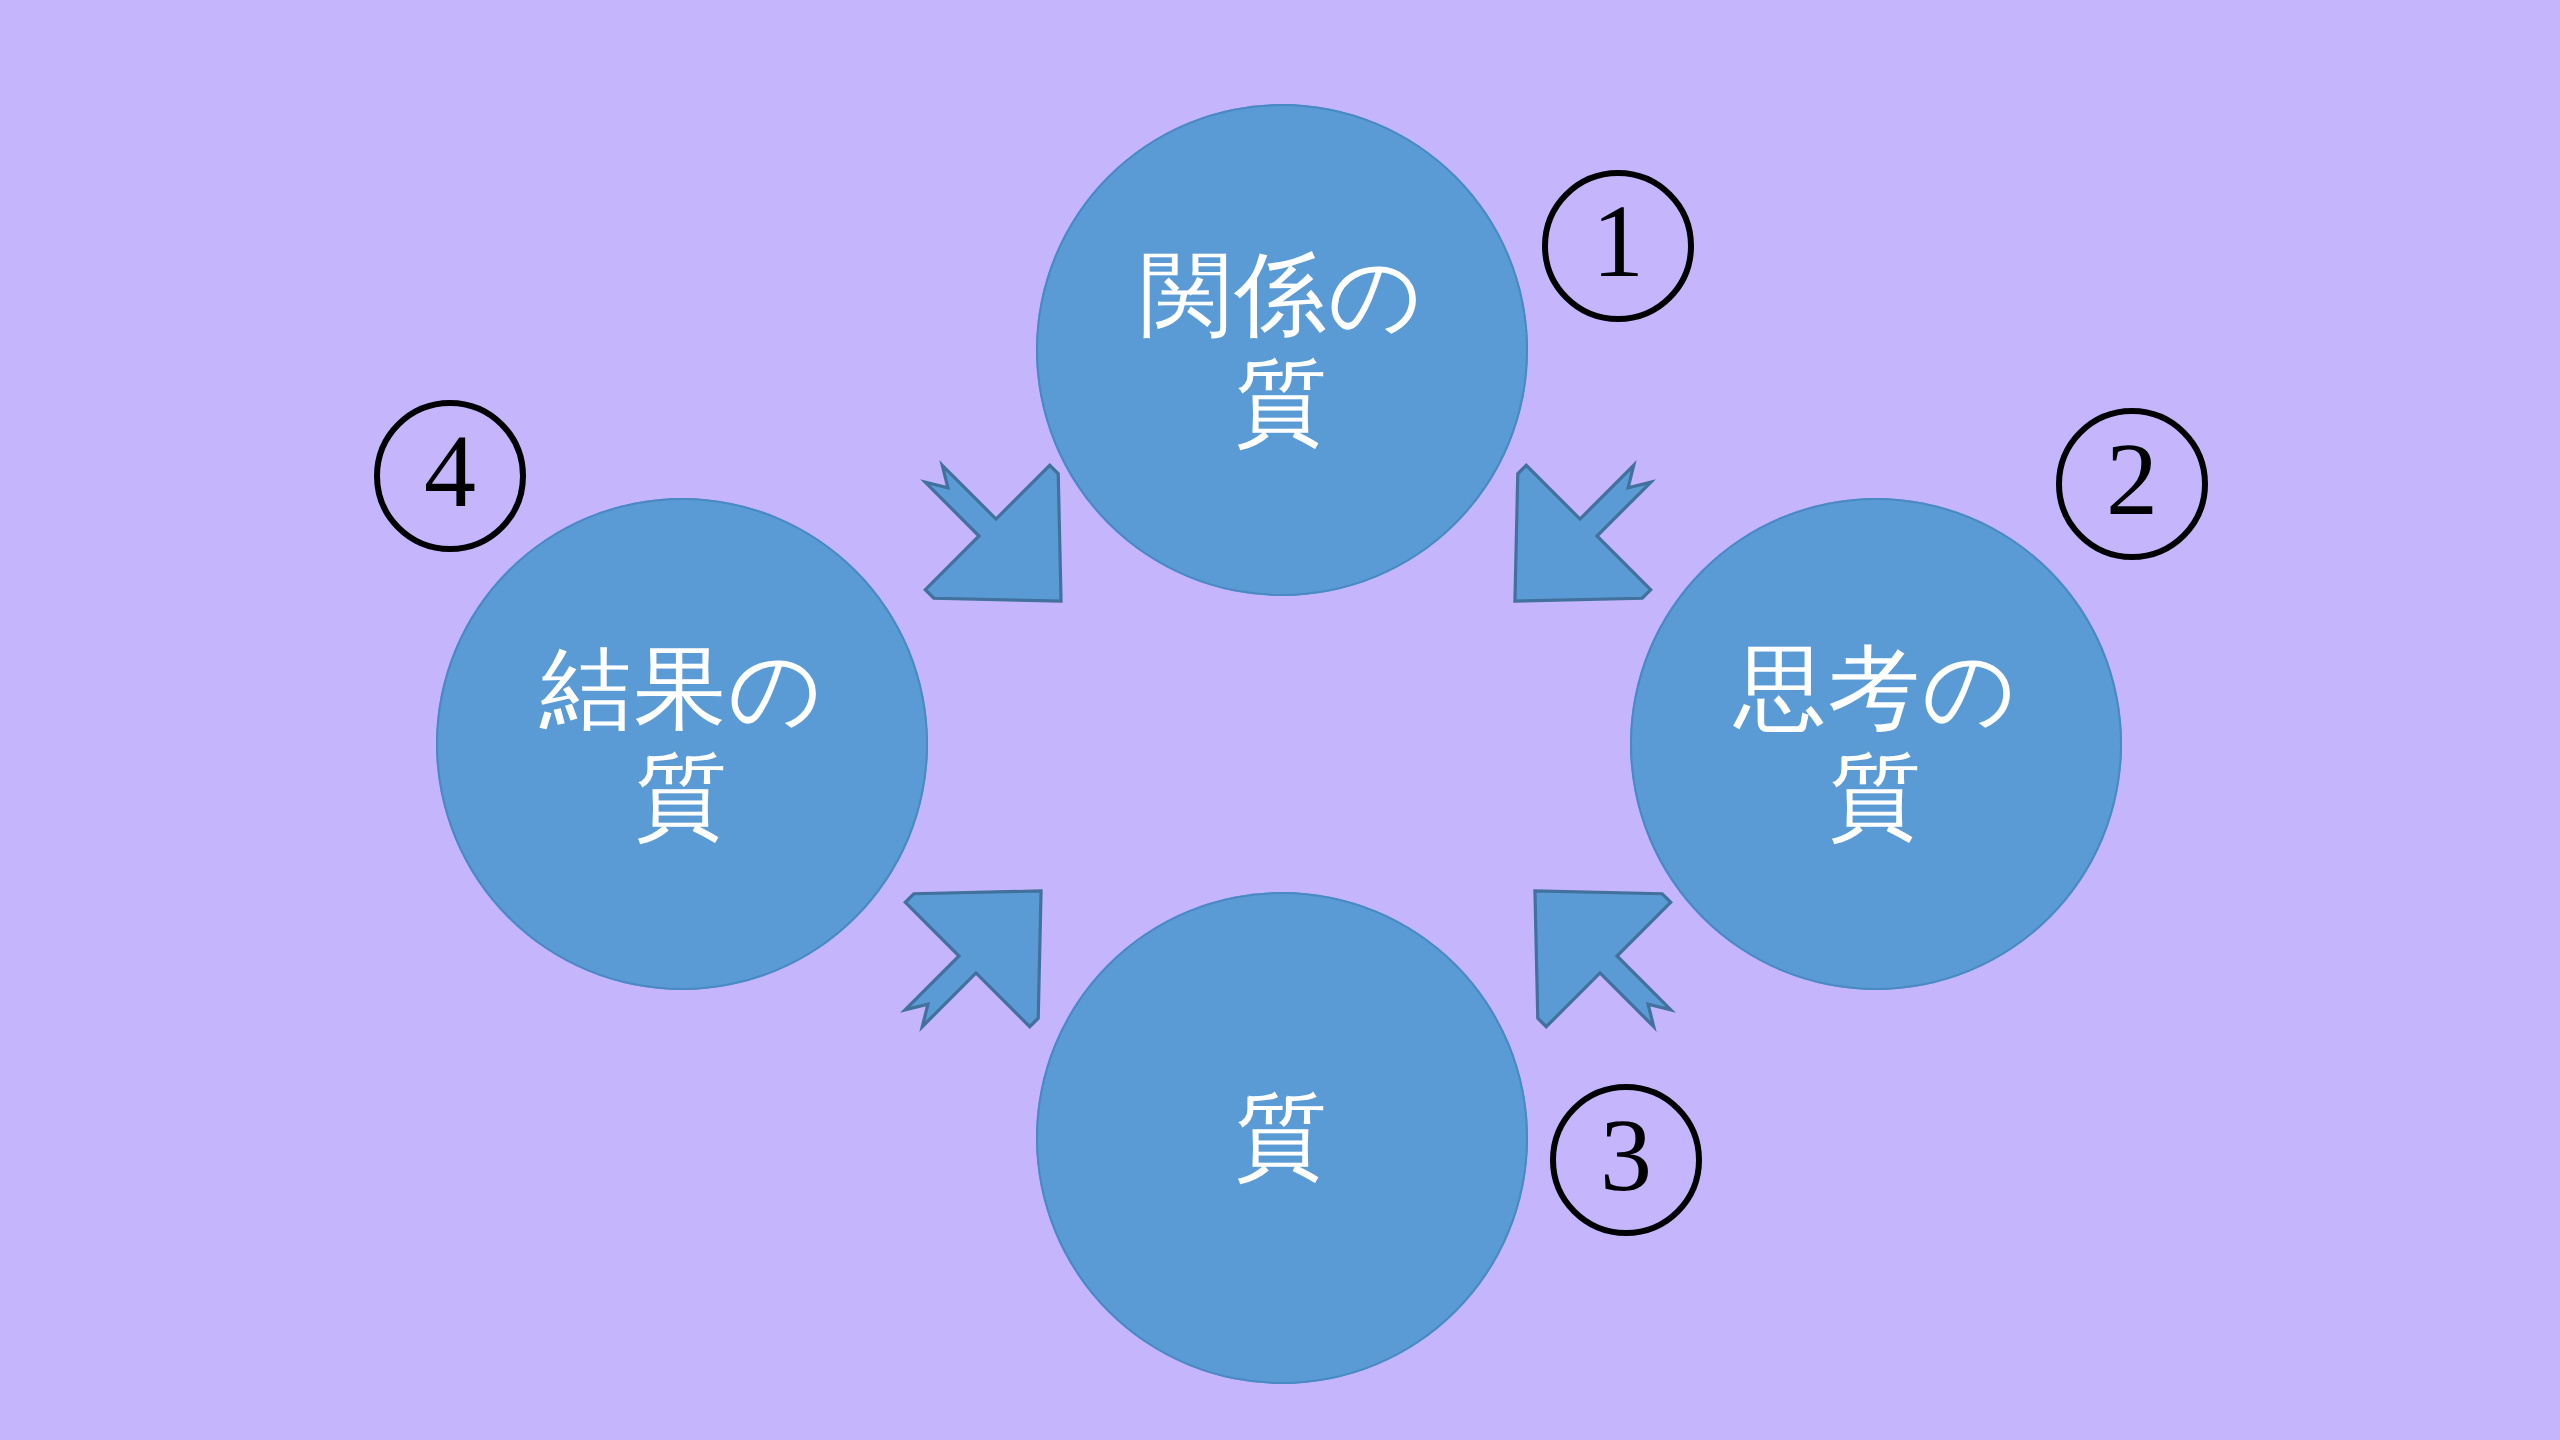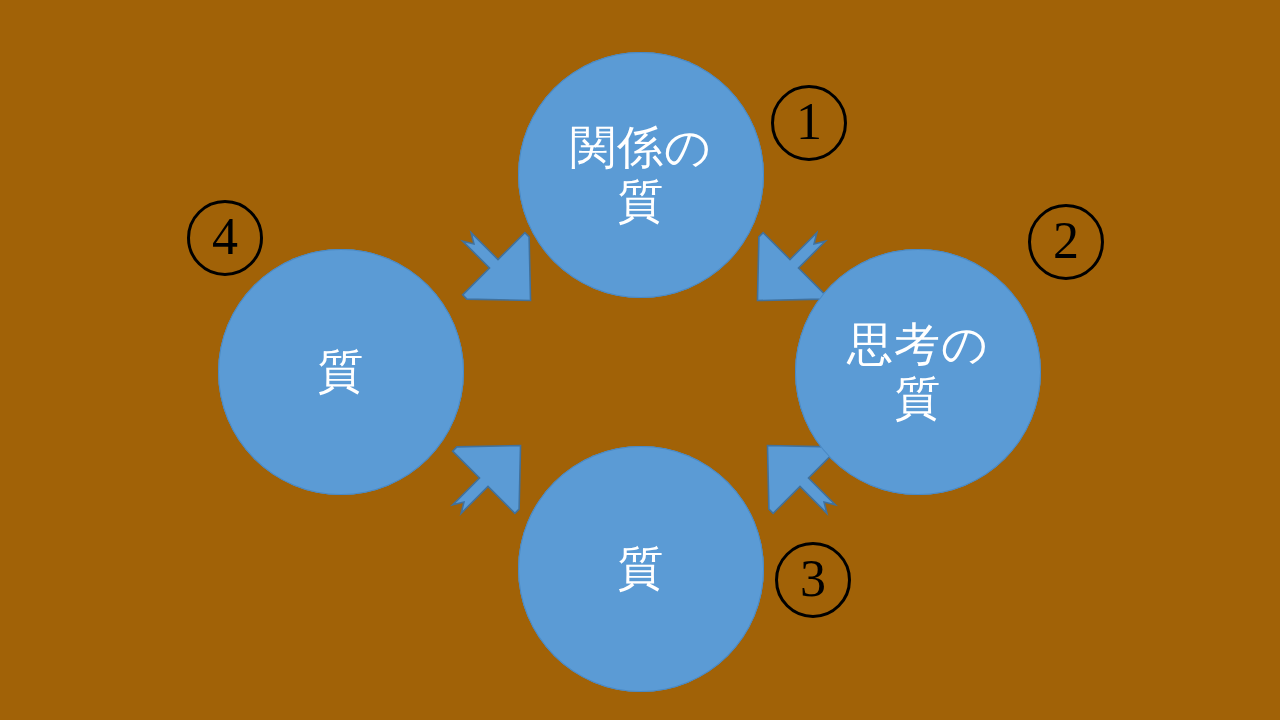--- a/index.html
+++ b/index.html
@@ -8,21 +8,21 @@
     padding: 0;
     background: #ffffff;
   }
   body {
     font-family: "Liberation Sans", "DejaVu Sans", sans-serif;
   }
   #slide {
     position: relative;
     width: 1280px;
     height: 720px;
-    background: #a16207;
+    background: #c4b5fd;
     overflow: hidden;
   }
   
   .node {
     position: absolute;
     border-radius: 50%;
     background: #5B9BD5;
     box-shadow: inset 0 0 0 1px #4A89C4;
     display: flex;
     flex-direction: column;
@@ -34,21 +34,21 @@
     color: #ffffff;
     font-size: 46px;
     line-height: 1.17;
     letter-spacing: 1px;
     text-align: center;
     font-weight: 400;
     white-space: pre;
     user-select: none;
   }
   #node-top    { left: 518px; top:  52px; width: 246px; height: 246px; }
-  #node-right  { left: 795px; top: 249px; width: 246px; height: 246px; }
+  #node-right  { left: 815px; top: 249px; width: 246px; height: 246px; }
   #node-bottom { left: 518px; top: 446px; width: 246px; height: 246px; }
   #node-left   { left: 218px; top: 249px; width: 246px; height: 246px; }
 
   
   .arrow-layer {
     position: absolute;
     left: 0; top: 0;
     width: 1280px;
     height: 720px;
     pointer-events: none;
@@ -119,20 +119,21 @@
   <div id="node-right" class="node">
     <div class="node-label">思考の</div>
     <div class="node-label">質</div>
   </div>
 
   <div id="node-bottom" class="node">
     <div class="node-label">質</div>
   </div>
 
   <div id="node-left" class="node">
+    <div class="node-label">結果の</div>
     <div class="node-label">質</div>
   </div>
 
   <div id="badge-1" class="badge">
     <span class="badge-num">1</span>
   </div>
   <div id="badge-2" class="badge">
     <span class="badge-num">2</span>
   </div>
   <div id="badge-3" class="badge">

